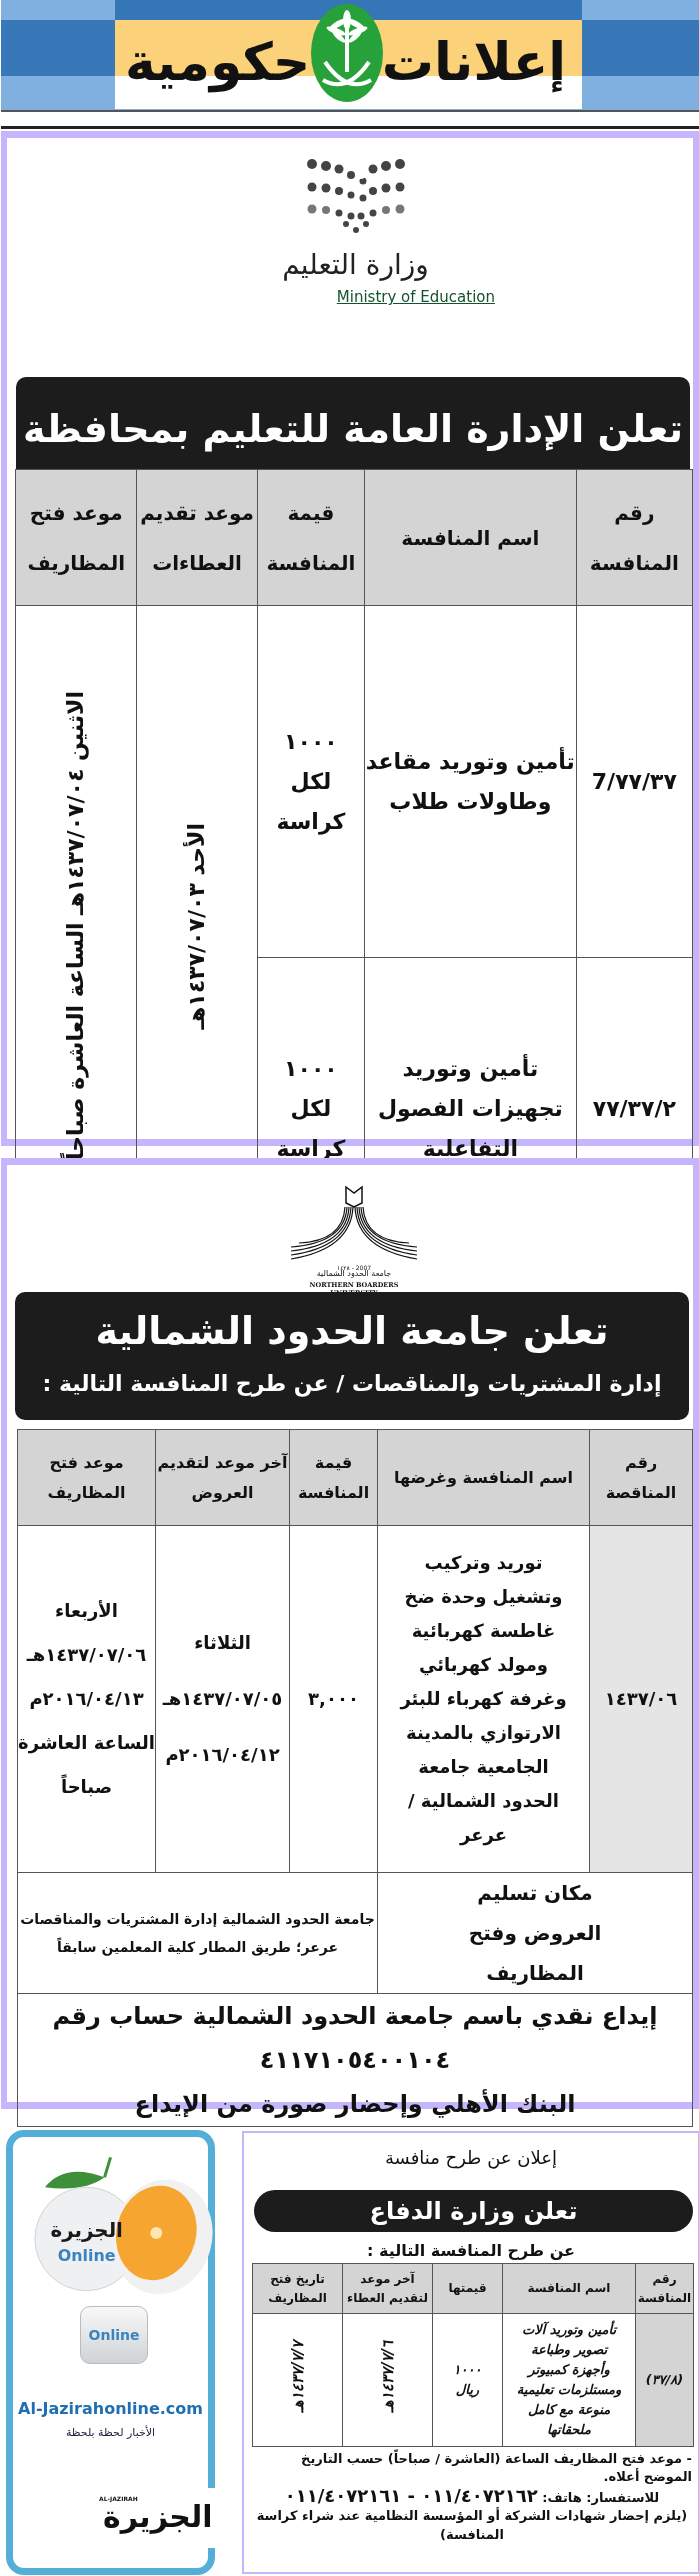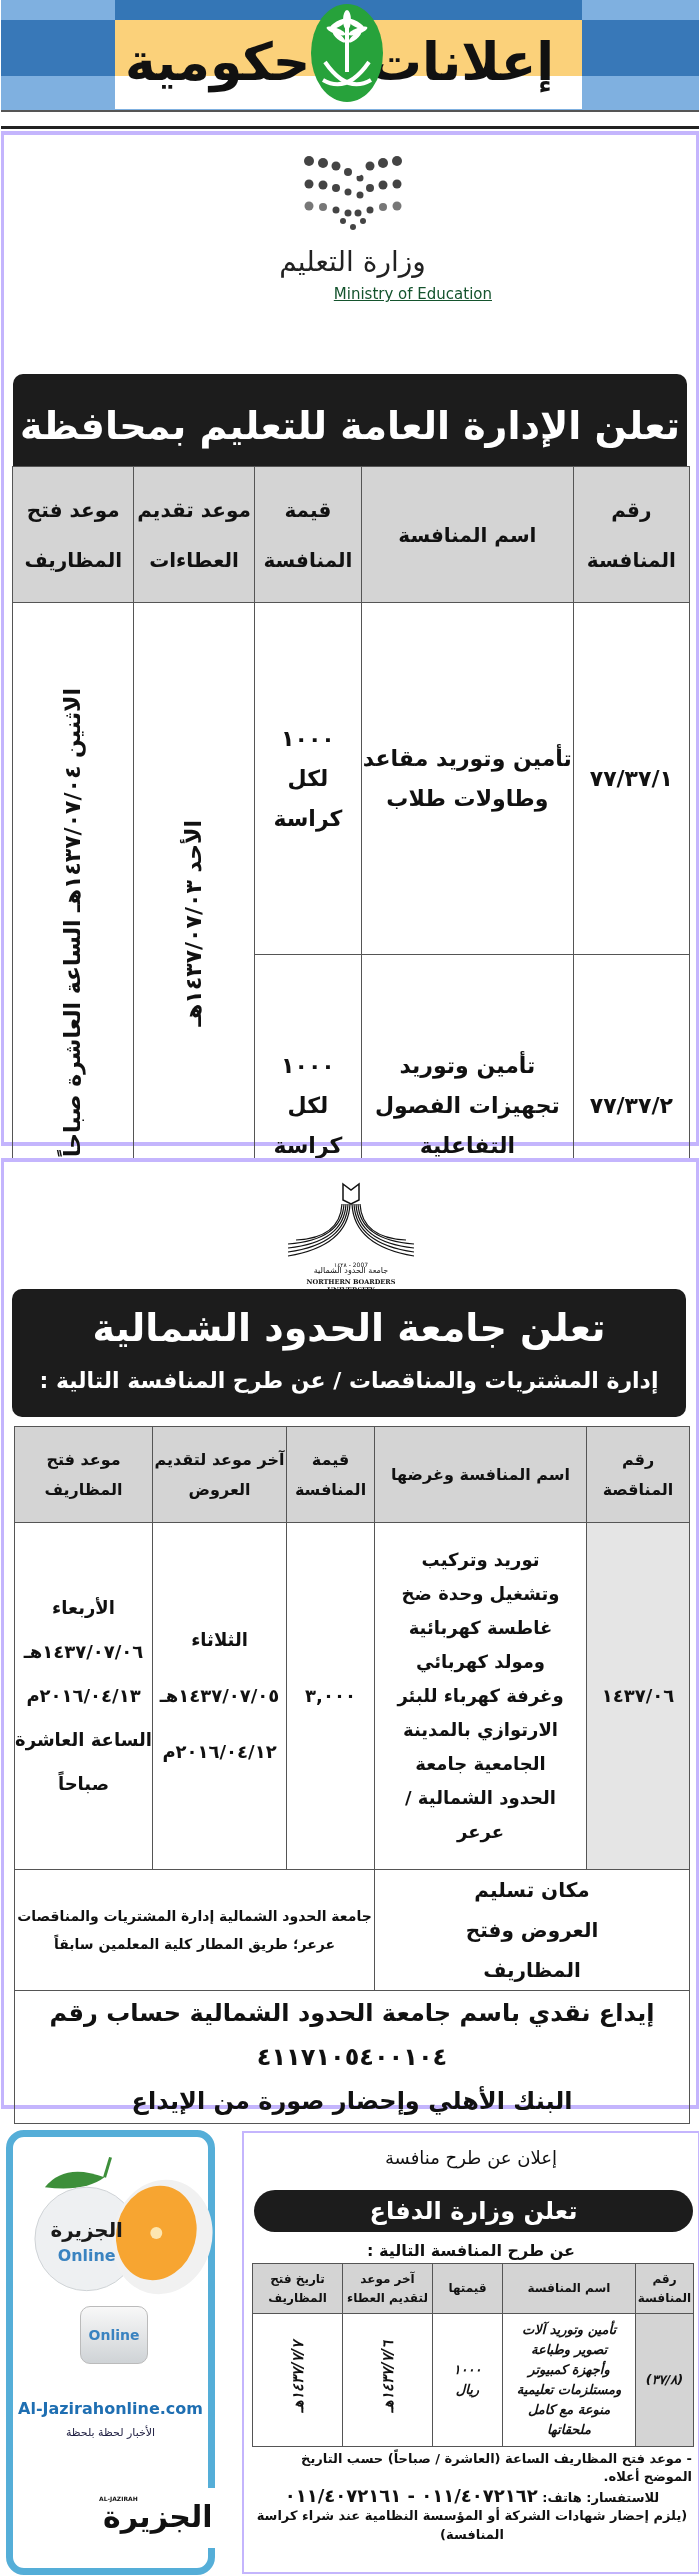--- a/index.html
+++ b/index.html
@@ -10,29 +10,29 @@
   .banner { position: absolute; left: 0; top: 0; width: 700px; height: 110px; }
   .banner .stripe { position: absolute; left: 0; width: 700px; }
   .banner .s1 { top: 0; height: 20px; background: #7fb0e0; }
   .banner .s2 { top: 20px; height: 56px; background: #3878b8; }
   .banner .s3 { top: 76px; height: 34px; background: #7fb0e0; }
   .banner .center { position: absolute; left: 115px; top: 0; width: 467px; height: 109px; background: #ffffff; }
   .banner .center .top { position: absolute; left: 0; top: 0; width: 100%; height: 20px; background: #3476b6; }
   .banner .center .mid { position: absolute; left: 0; top: 20px; width: 100%; height: 80px; background: #fbd17a; }
   .banner .center .bot { position: absolute; left: 0; top: 76px; width: 100%; height: 33px; background: #ffffff; }
   .banner .word { position: absolute; top: 22px; font-family: "DejaVu Sans", sans-serif; font-weight: bold; font-size: 52px; color: #111; line-height: 80px; letter-spacing: 1px; }
-  .banner .word.right { right: 28px; }
+  .banner .word.right { right: 16px; }
   .banner .word.left { left: 10px; }
   .banner .emblem { position: absolute; left: 196px; top: 4px; width: 72px; height: 98px; border-radius: 50%; background: #27a23b; }
   .banner .emblem svg { position: absolute; left: 0; top: 0; }
   .banner .rule { position: absolute; left: 0; top: 110px; width: 700px; height: 2px; background: #555; }
   .banner .rule2 { position: absolute; left: 0; top: 126px; width: 700px; height: 3px; background: #222; }
 
   
-  .ad { position: absolute; border: 4px solid #c4b5fd; background: #fff; }
+  .ad { position: absolute; border: 7px solid #c4b5fd; background: #fff; }
   .ad1 { left: 0; top: 131px; width: 700px; height: 1015px; }
   .ad2 { left: 0; top: 1158px; width: 700px; height: 951px; }
   .ad3 { left: 242px; top: 2131px; width: 458px; height: 443px; border-width: 2px; }
 
   .title-bar { position: absolute; background: #1c1c1c; color: #fff; border-radius: 10px; text-align: center; font-weight: bold; }
   .ad1 .title-bar { left: 9px; top: 239px; width: 674px; height: 104px; font-size: 38px; line-height: 104px; }
   .ad2 .title-bar { left: 8px; top: 127px; width: 674px; height: 128px; }
   .ad2 .title-bar .t1 { display: block; font-size: 38px; line-height: 50px; margin-top: 14px; }
   .ad2 .title-bar .t2 { display: block; font-size: 22px; line-height: 40px; margin-top: 8px; }
   .ad3 .title-bar { left: 10px; top: 57px; width: 439px; height: 42px; border-radius: 21px; font-size: 24px; line-height: 42px; }
@@ -176,21 +176,21 @@
     </colgroup>
     <tbody>
         <tr>
       <th>رقم المنافسة</th>
       <th>اسم المنافسة</th>
       <th>قيمة المنافسة</th>
       <th>موعد تقديم العطاءات</th>
       <th>موعد فتح المظاريف</th>
     </tr>
     <tr class="row1">
-      <td>٧٧/٣٧/١</td>
+      <td>٧٧/٣٧/7</td>
       <td>تأمين وتوريد مقاعد وطاولات طلاب</td>
       <td>
         <div>١٠٠٠</div>
         <div>لكل كراسة</div>
       </td>
       <td rowspan="2">
         <span class="vert">الأحد ١٤٣٧/٠٧/٠٣هـ</span>
       </td>
       <td rowspan="2">
         <span class="vert">الاثنين ١٤٣٧/٠٧/٠٤هـ الساعة العاشرة صباحاً</span>

